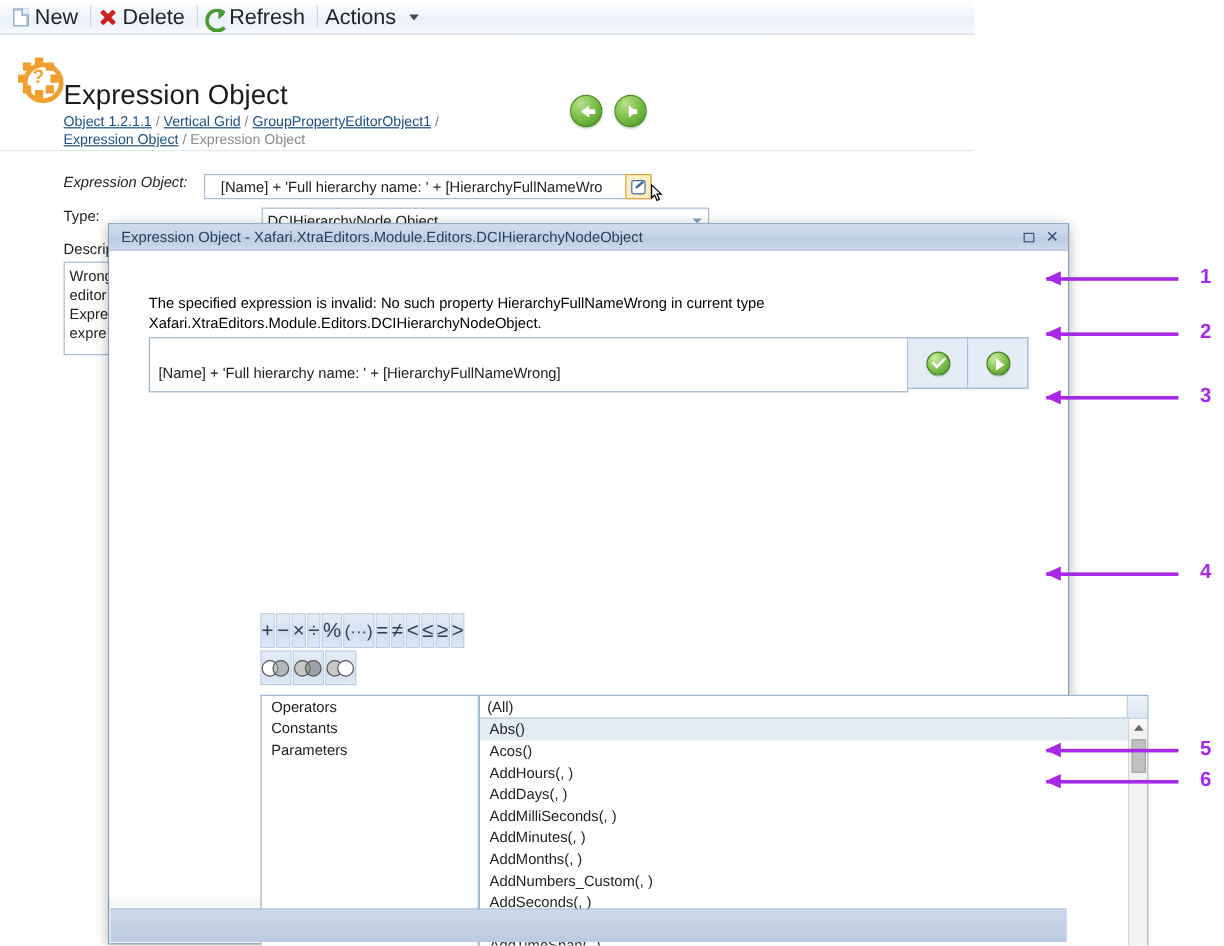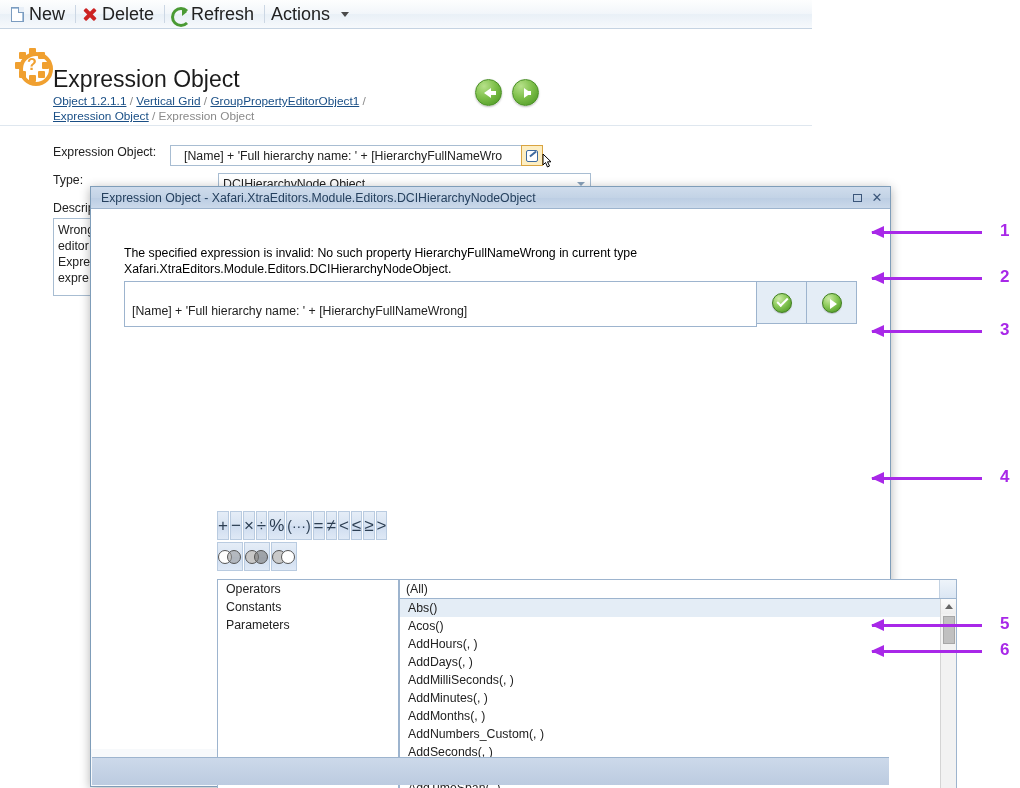--- a/index.html
+++ b/index.html
@@ -233,21 +233,21 @@
         <div class="sb-sep"></div>
         <div class="sb-item">
           <span class="ico-undo"></span>
           <a href="#">Cancel</a>
         </div>
       </div>
     </div>
 
     <div class="form-area">
       <div class="fm-row" style="left:53px;top:18px;">
-        <div class="fm-label" style="width:117px;">Expression Object:</div>
+        <div class="fm-label" style="width:117px;font-style:italic;">Expression Object:</div>
         <div class="fm-input" style="width:373px;padding-left:13px;">
           <span>[Name]  +  'Full hierarchy name: ' + [HierarchyFullNameWro</span>
           <span class="edit-btn">
               <span class="pencil"></span>
             </span>
         </div>
       </div>
       <div class="fm-row" style="left:53px;top:46px;gap:48px;">
         <div class="fm-label" style="width:117px;">Type:</div>
         <div class="fm-input" style="width:373px;">

